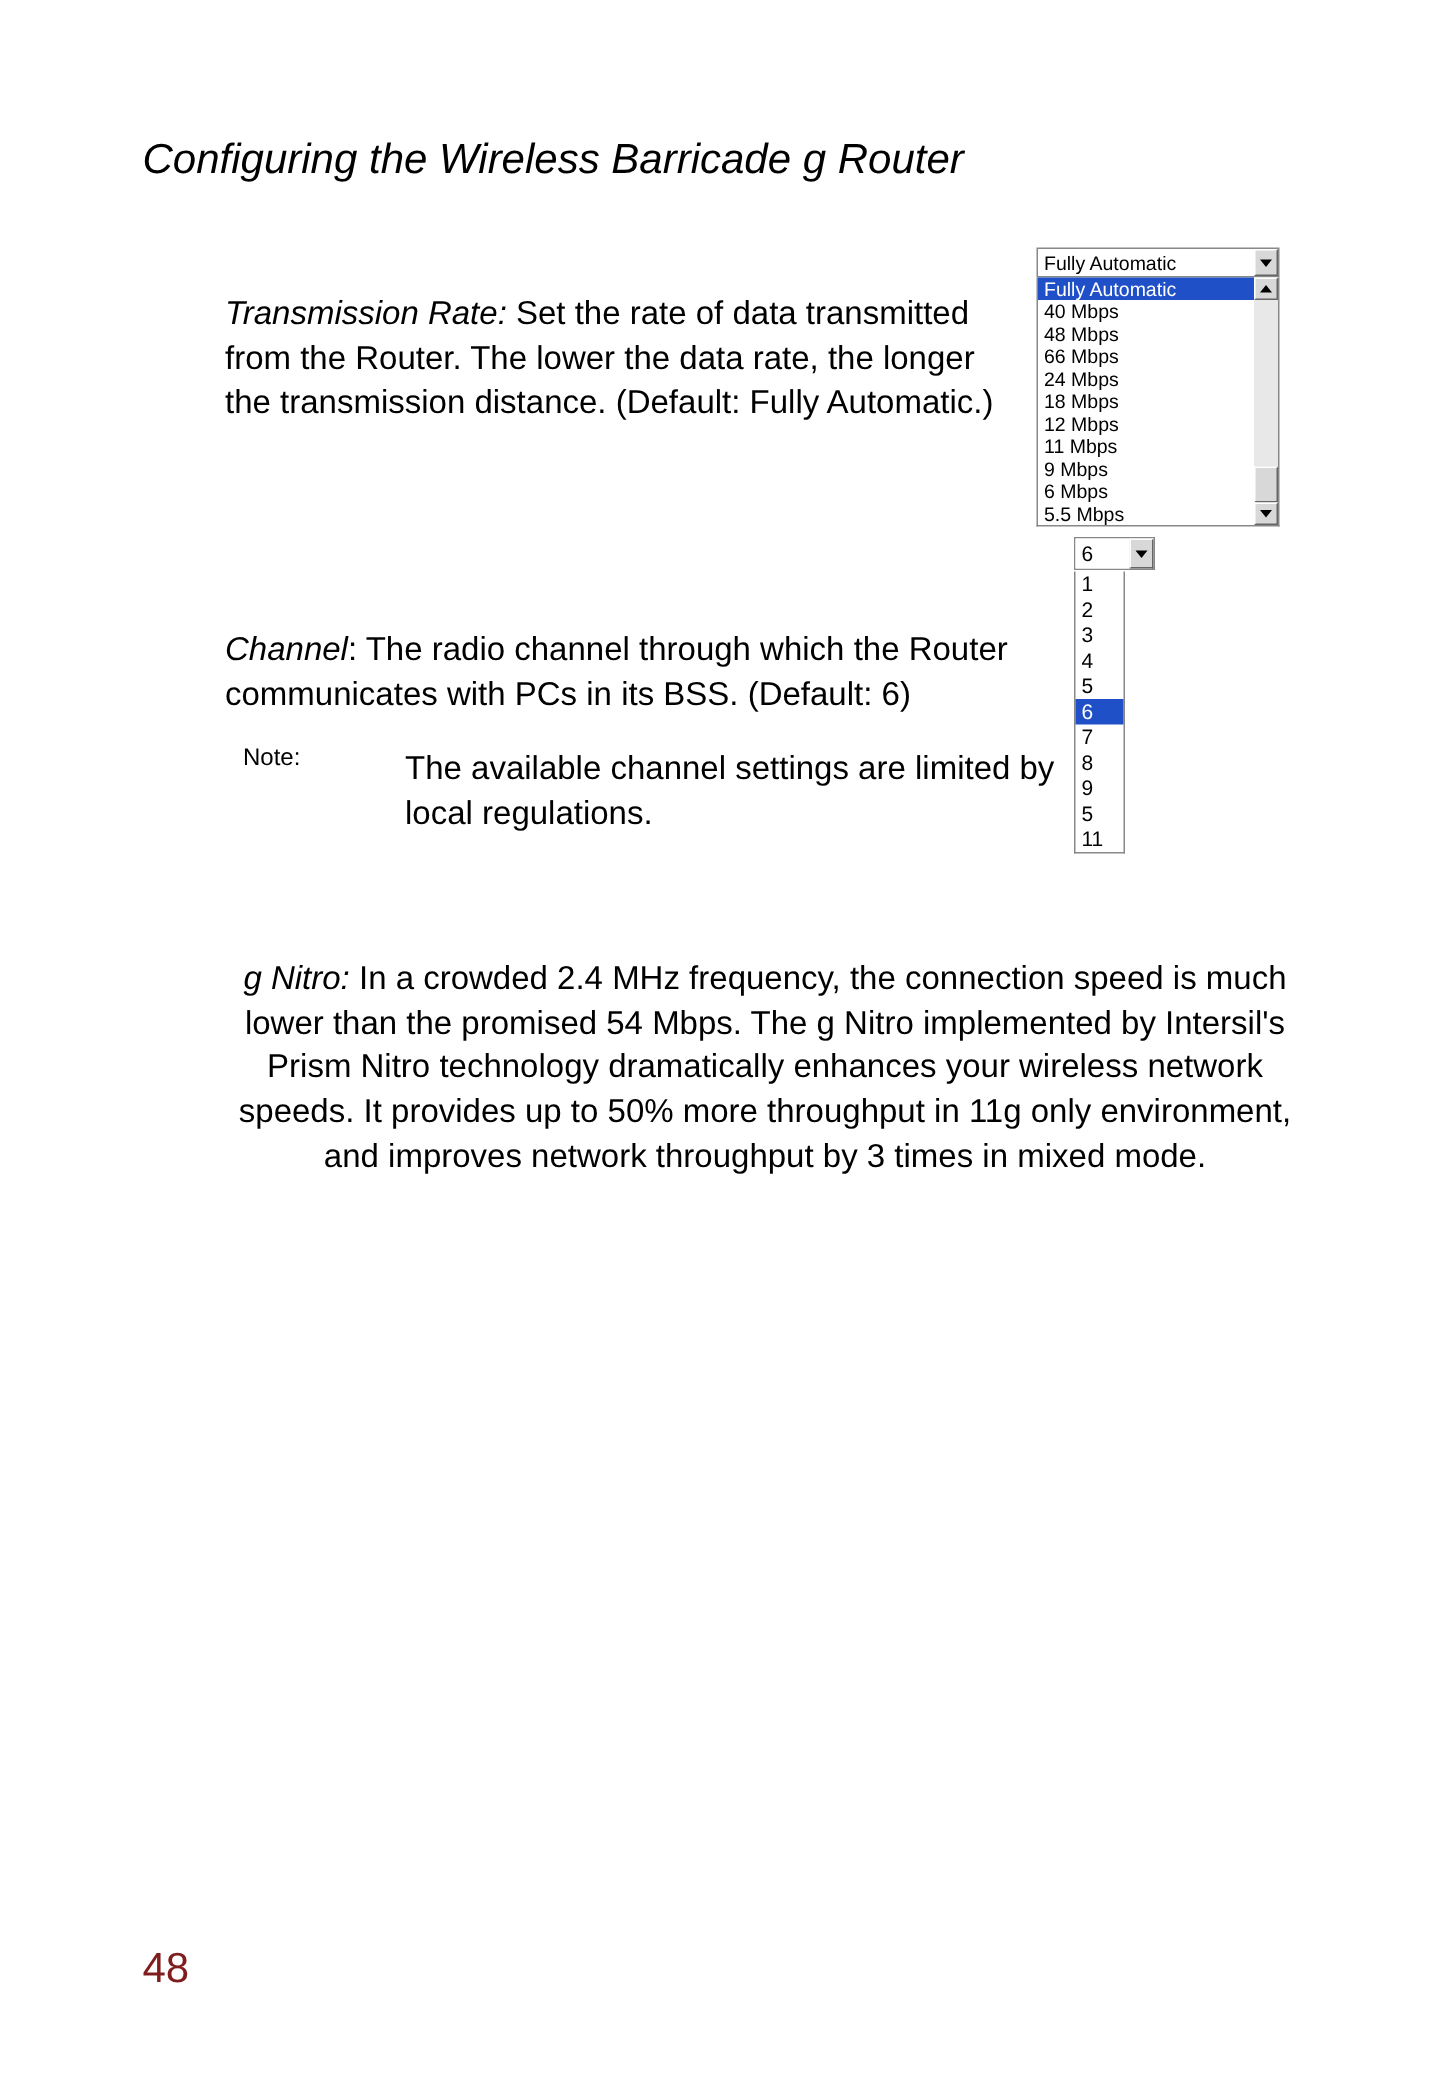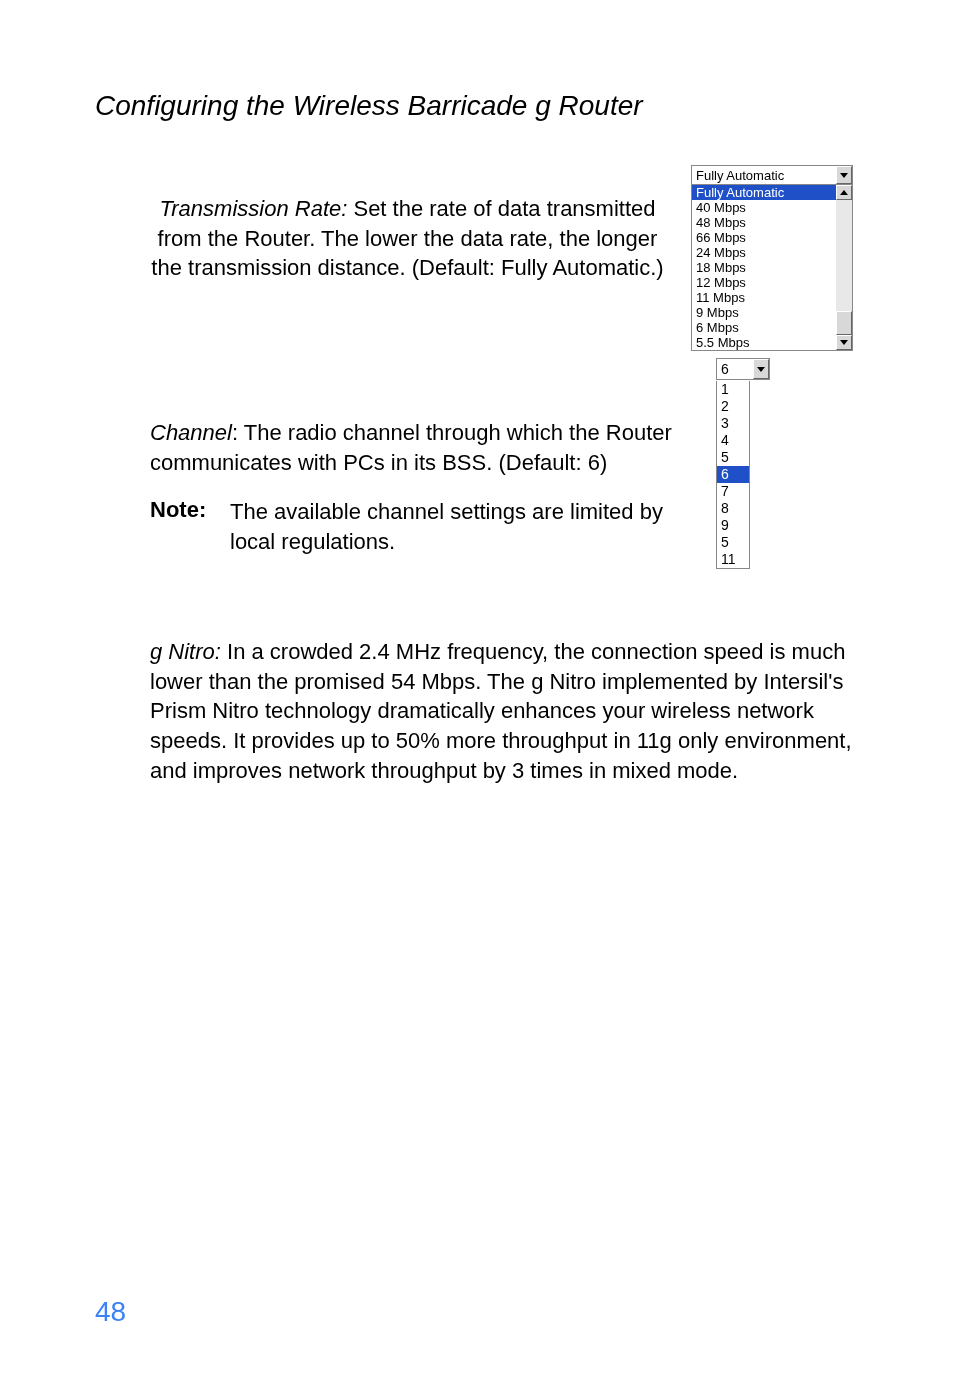--- a/index.html
+++ b/index.html
@@ -31,45 +31,47 @@
       line-height: 1.35;
       color: #000;
     }
     .italic-label {
       font-style: italic;
     }
 
     .block1 {
       width: 515px;
       margin-bottom: 135px;
-      text-align: center;
     }
     .block2 {
       width: 560px;
       margin-bottom: 20px;
     }
     .note-row {
       display: flex;
       margin-bottom: 80px;
       width: 560px;
     }
     .note-label {
-      font-weight: bold;
-      font-size: 22px;
+      font-weight: normal;
+      font-size: 16px;
       flex: 0 0 80px;
+      margin-left: 12px;
     }
     .note-text {
       font-size: 22px;
       line-height: 1.35;
       flex: 1;
+      margin-left: 28px;
     }
     .block3 {
       width: 720px;
       font-size: 22px;
       line-height: 1.35;
+      text-align: center;
     }
 
     
     .rate-widget {
       position: absolute;
       top: 165px;
       right: 101px;
       width: 162px;
       font-family: "MS Sans Serif", Tahoma, sans-serif;
       font-size: 13px;
@@ -190,21 +192,21 @@
     .channel-item.selected {
       background: #2050c8;
       color: #fff;
     }
 
     .page-number {
       position: absolute;
       bottom: 60px;
       left: 95px;
       font-size: 28px;
-      color: #3b82f6;
+      color: #7f1d1d;
     }
   </style>
 </head>
 <body>
 
 <h1 class="page-title">Configuring the Wireless Barricade g Router</h1>
 
 <div class="content-block block1">
   <p class="body-text">
     <span class="italic-label">Transmission Rate:</span><span> Set the rate of data transmitted from the Router. The lower the data rate, the longer the transmission distance. (Default: Fully Automatic.)</span>

